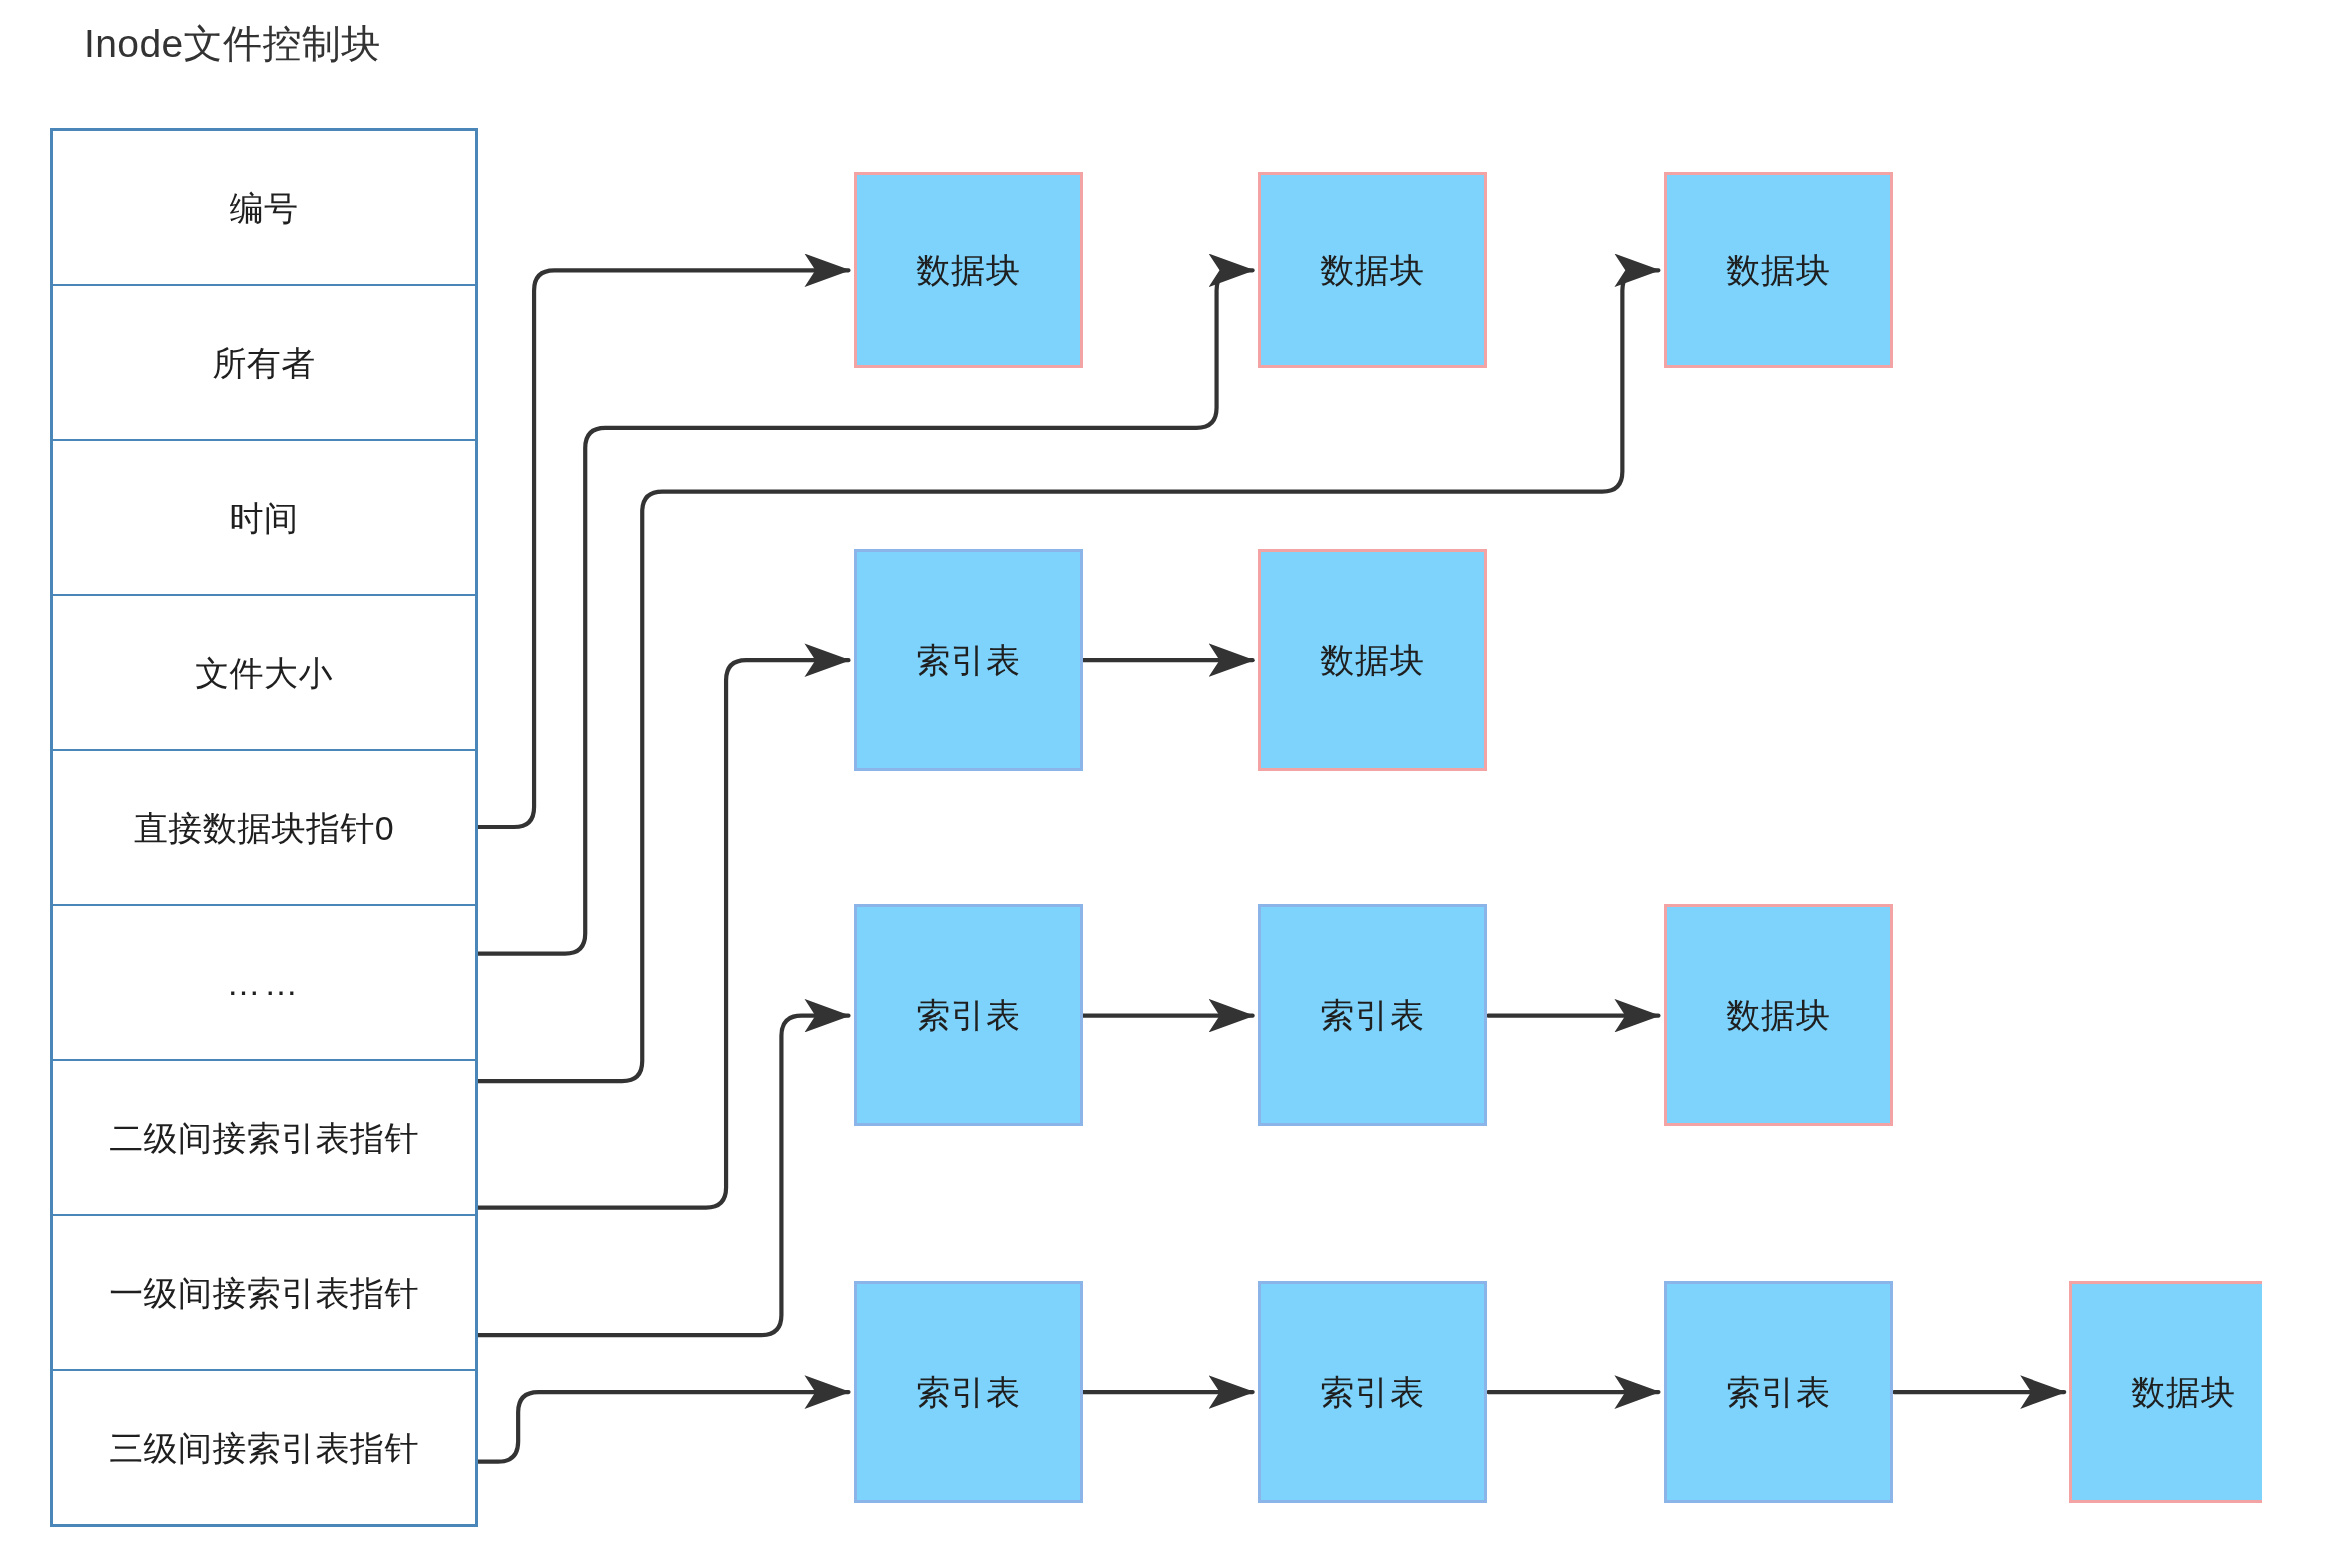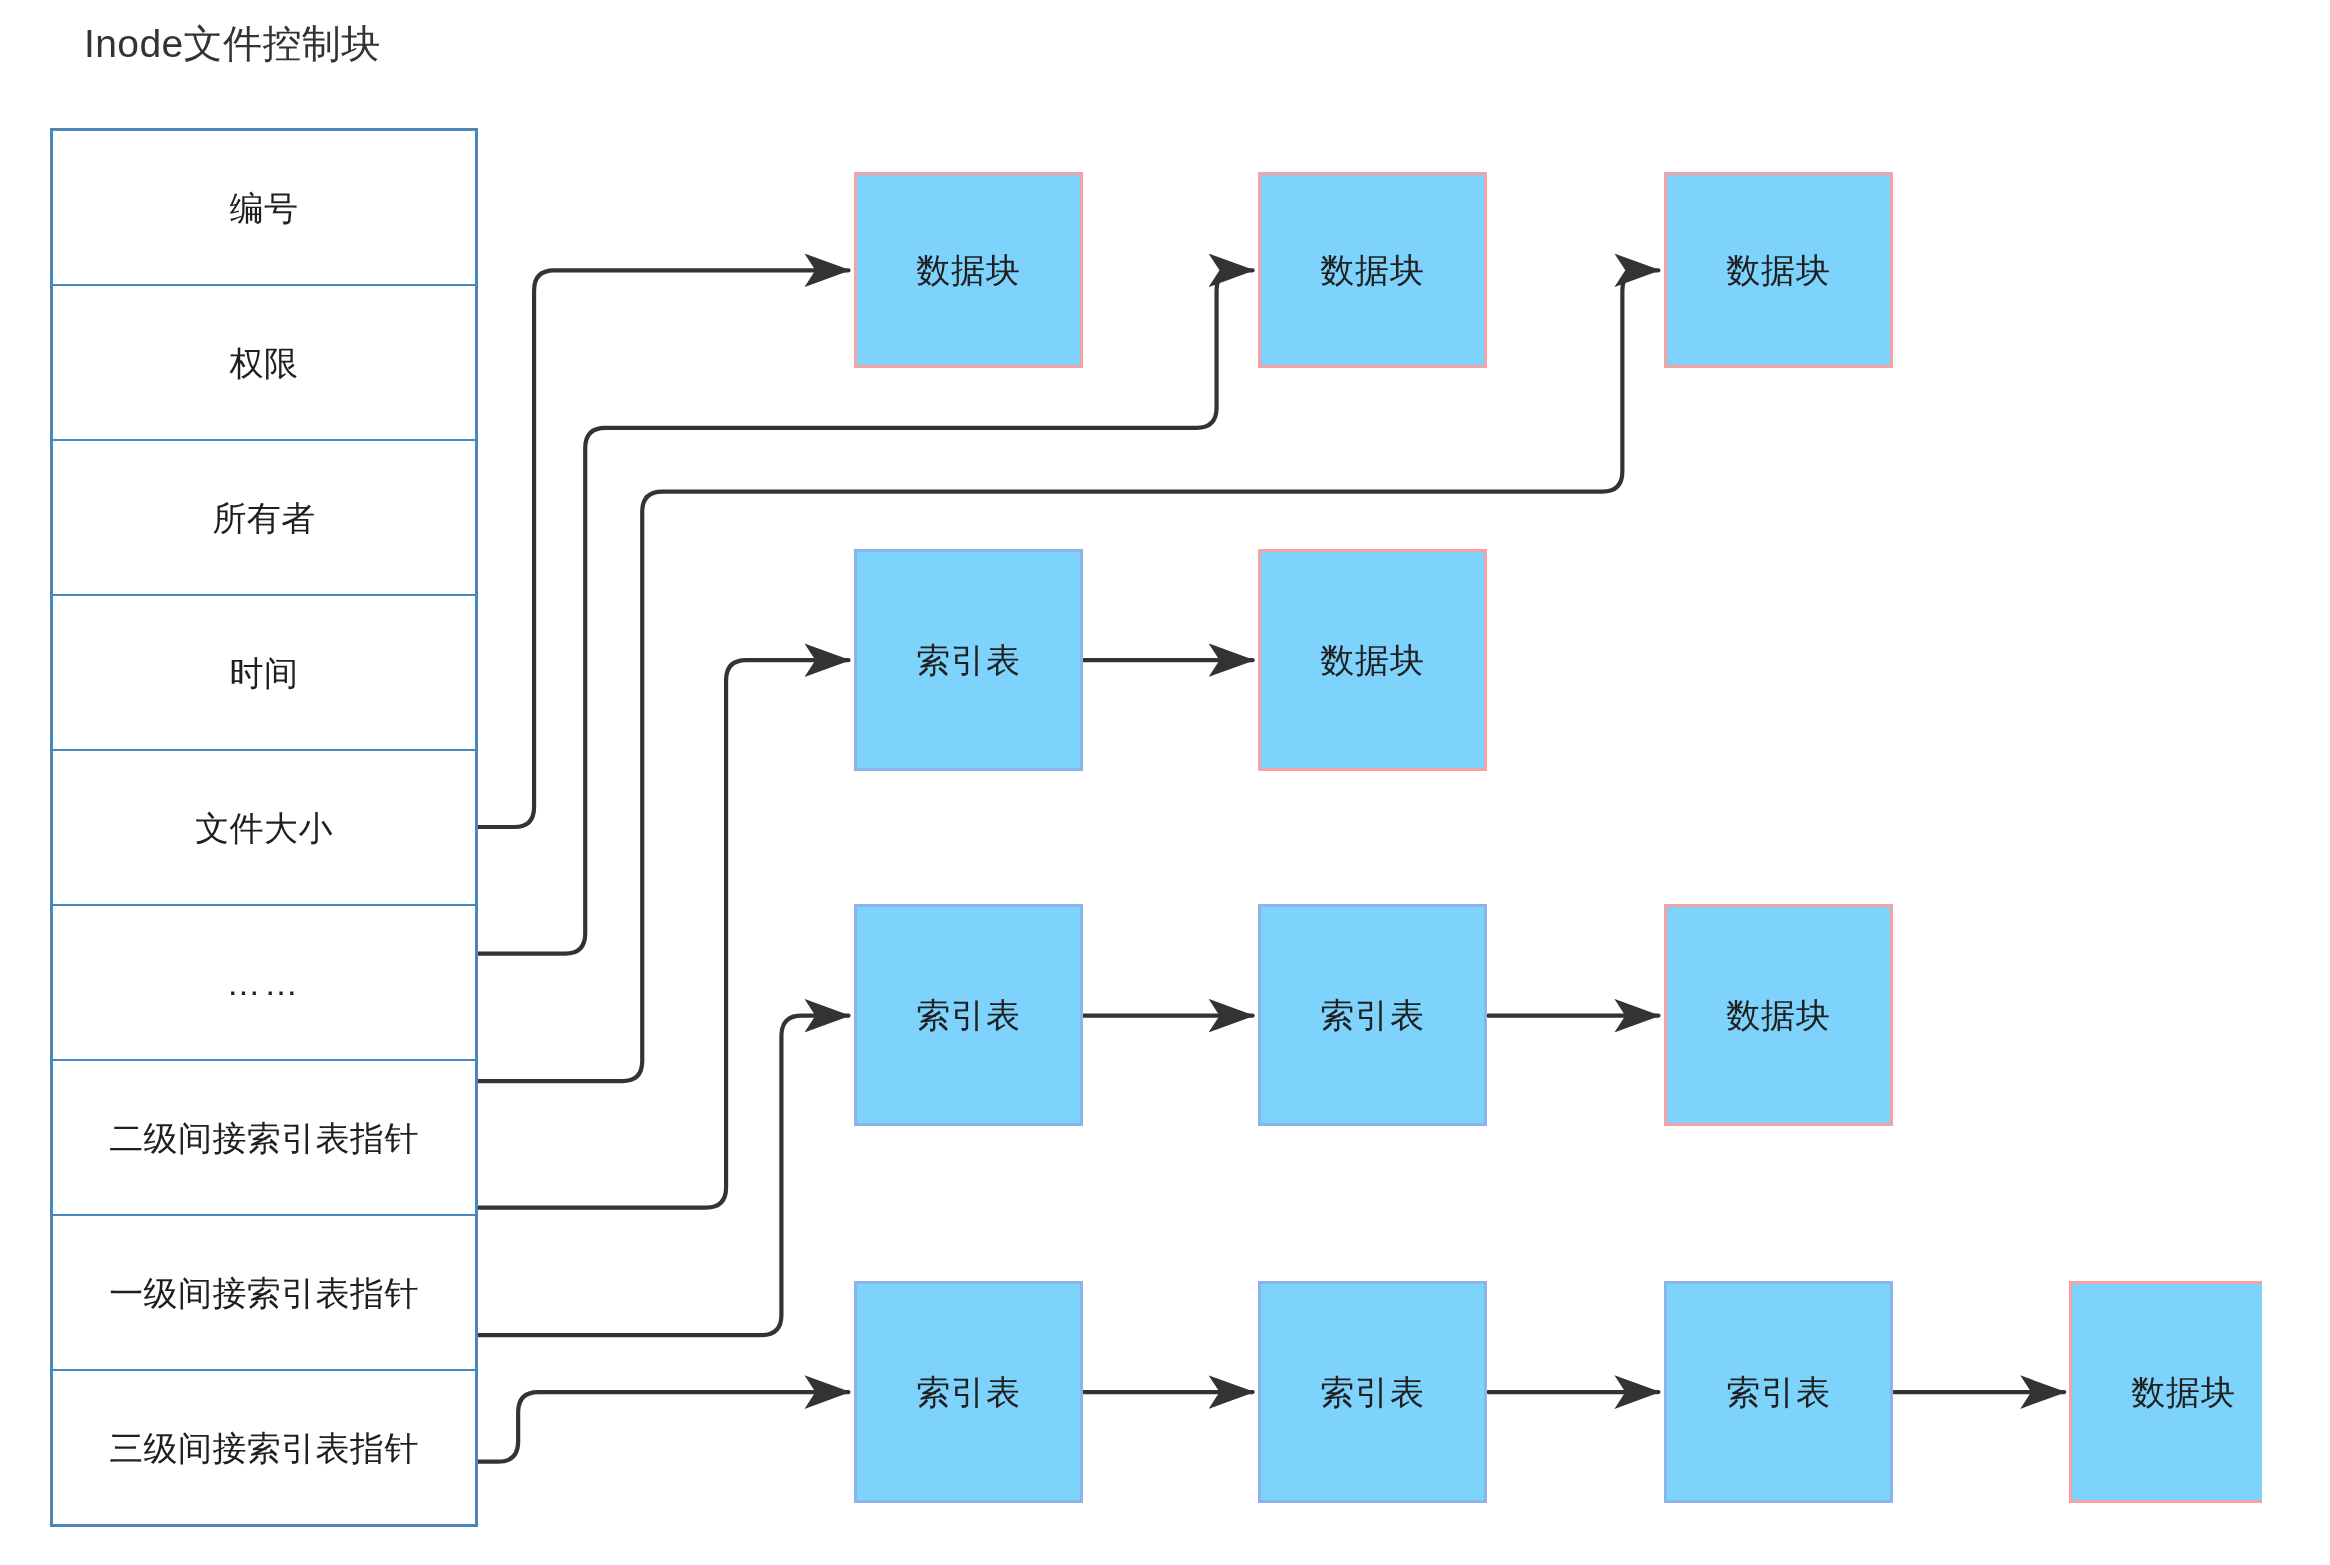--- a/index.html
+++ b/index.html
@@ -124,30 +124,30 @@
       <path d="M 1775 1660 L 1978 1660"></path>
       <path d="M 2259 1660 L 2462 1660"></path>
     </g>
   </svg>
 
   <div id="inode-table">
     <div class="inode-row">
       <span class="cell-label">编号</span>
     </div>
     <div class="inode-row">
-      <span class="cell-label">权限</span>
-    </div>
-    <div class="inode-row">
       <span class="cell-label">所有者</span>
     </div>
     <div class="inode-row">
       <span class="cell-label">时间</span>
     </div>
     <div class="inode-row">
       <span class="cell-label">文件大小</span>
+    </div>
+    <div class="inode-row">
+      <span class="cell-label">直接数据块指针0</span>
     </div>
     <div class="inode-row dots">
       <span class="cell-label">……</span>
     </div>
     <div class="inode-row">
       <span class="cell-label">二级间接索引表指针</span>
     </div>
     <div class="inode-row">
       <span class="cell-label">一级间接索引表指针</span>
     </div>

